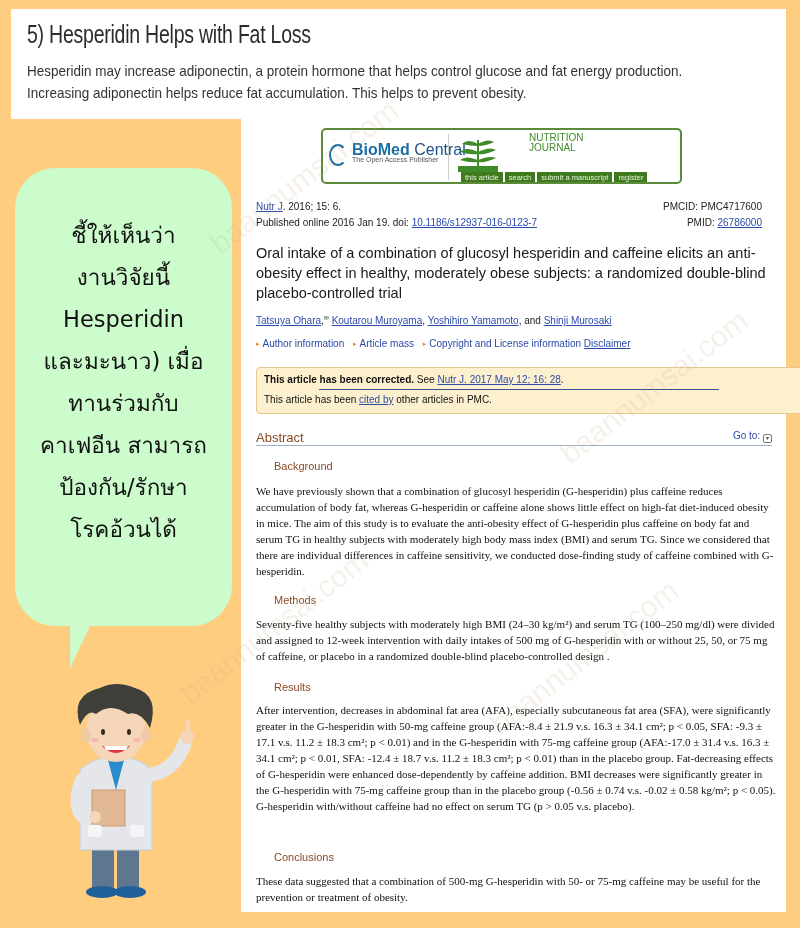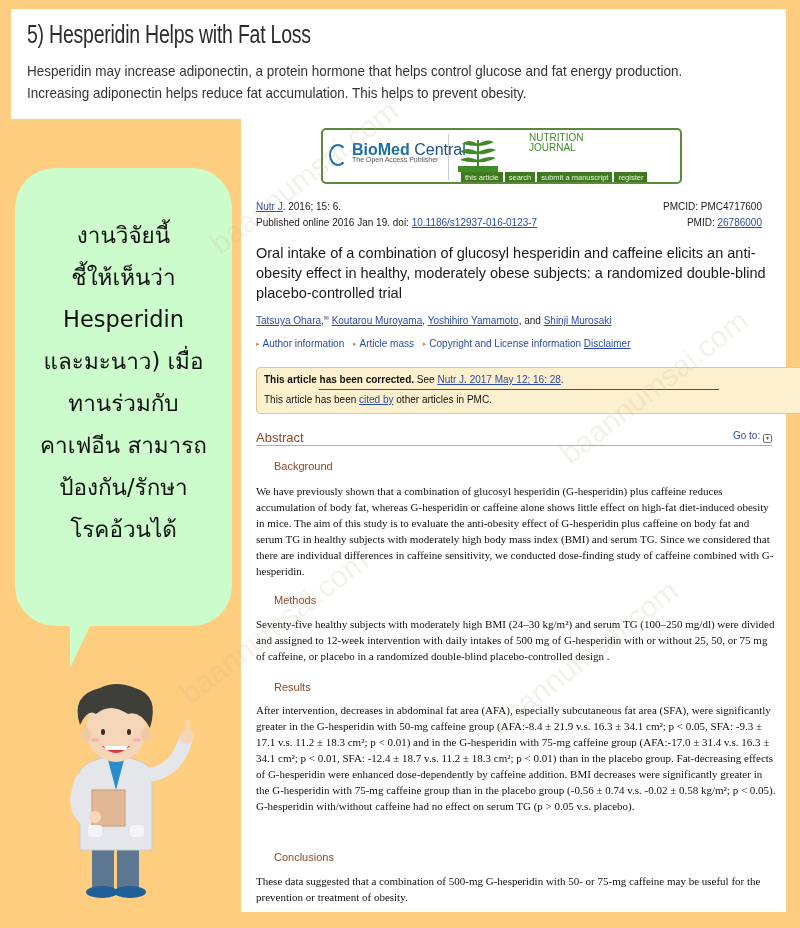--- a/index.html
+++ b/index.html
@@ -61,22 +61,22 @@
 </head>
 <body>
 
 <div class="top-card">
   <h1 class="top-title">5) Hesperidin Helps with Fat Loss</h1>
   <p class="top-desc">Hesperidin may increase adiponectin, a protein hormone that helps control glucose and fat energy production. Increasing adiponectin helps reduce fat accumulation. This helps to prevent obesity.</p>
 </div>
 
 <div class="bubble">
   <div class="bubble-text">
+    <div>ชี้ให้เห็นว่า</div>
     <div>งานวิจัยนี้</div>
-    <div>ชี้ให้เห็นว่า</div>
     <div>Hesperidin</div>
     <div>และมะนาว) เมื่อ</div>
     <div>ทานร่วมกับ</div>
     <div>คาเฟอีน สามารถ</div>
     <div>ป้องกัน/รักษา</div>
     <div>โรคอ้วนได้</div>
   </div>
 </div>
 <div class="bubble-tail"></div>
 

